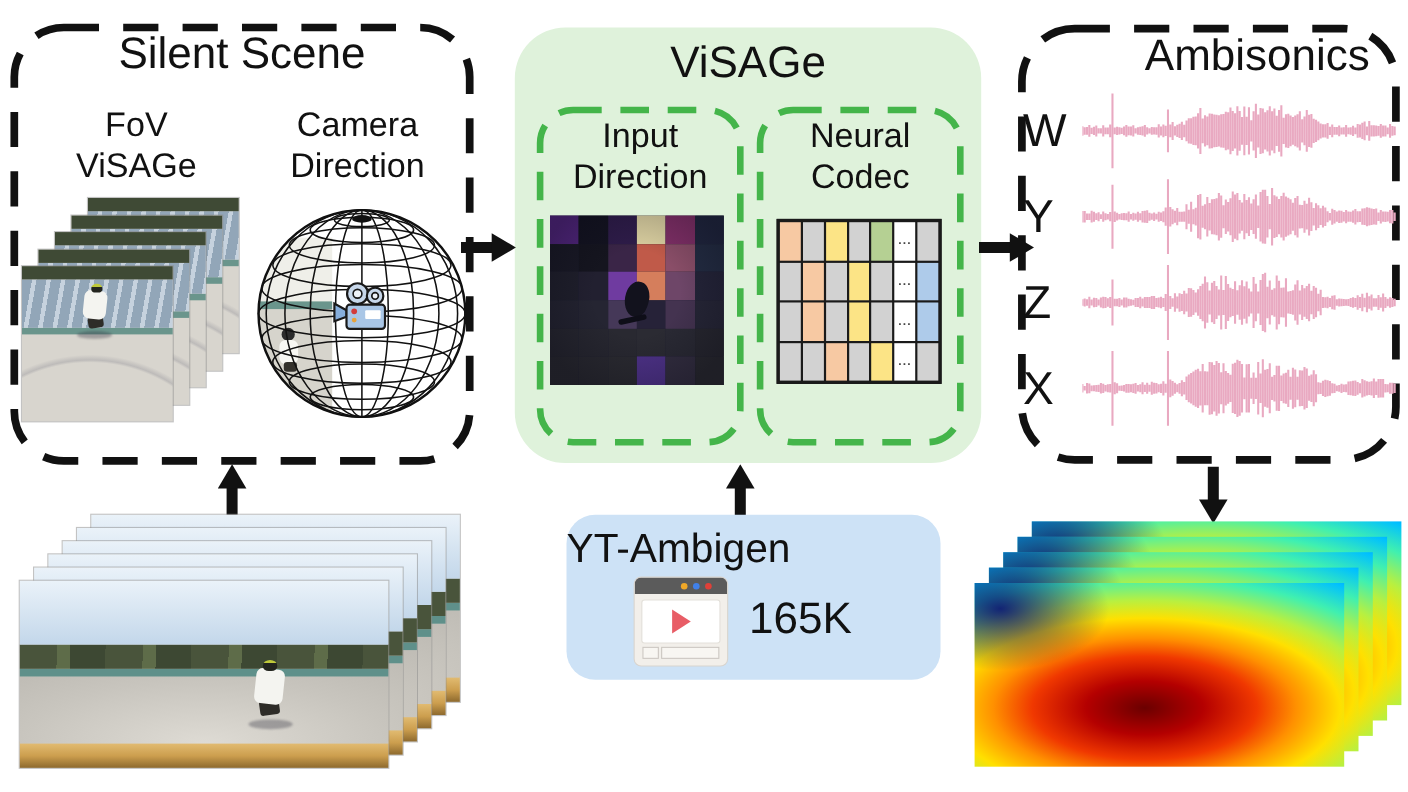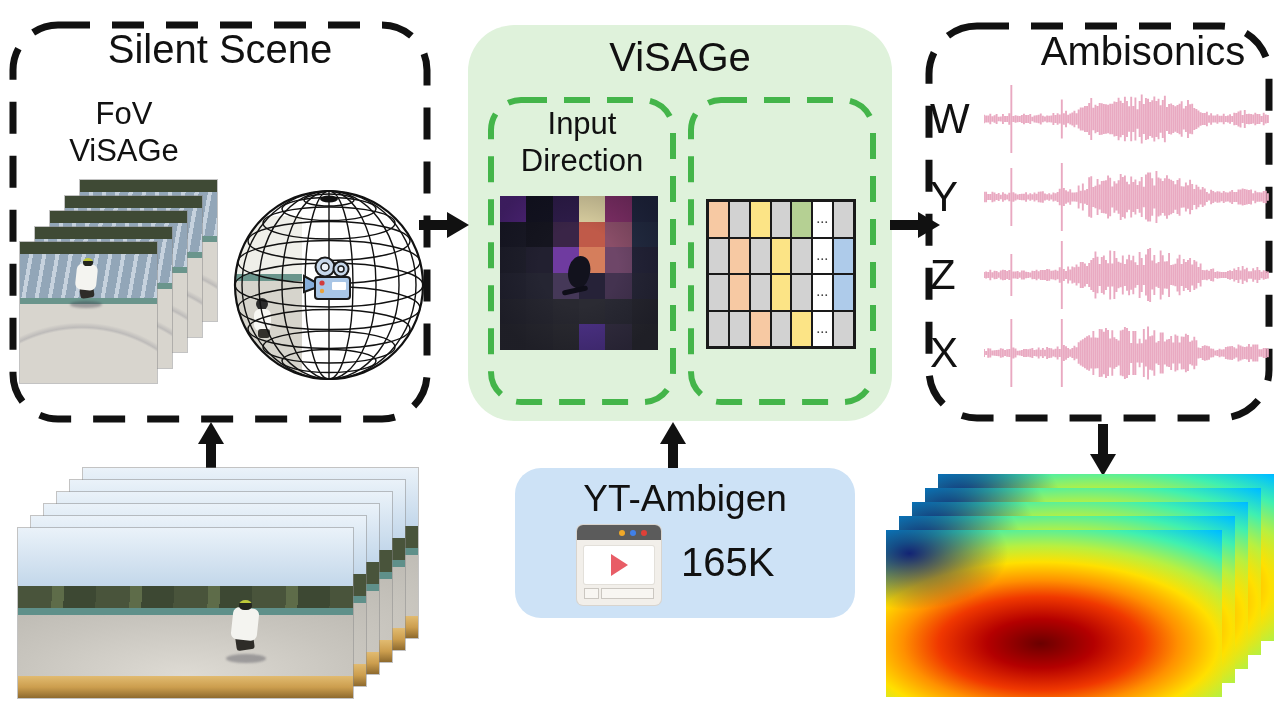--- a/index.html
+++ b/index.html
@@ -59,21 +59,21 @@
          #B8F040 48%, #40F0B0 58%, #00C0FF 68%, #0060FF 78%, #0030D8 88%, #0018A8 100%);
      box-shadow:none;}
   
   .sk-helmet{position:absolute;border-radius:50% 50% 40% 40%;
              background:linear-gradient(#BFC93A 0 3px,#23251F 3px);}
   .sk-body{position:absolute;background:#F4F4F0;border-radius:6px;transform:rotate(6deg);}
   .sk-legs{position:absolute;background:#2E2C28;border-radius:3px;transform:rotate(-8deg);}
   .sk-shadow{position:absolute;background:rgba(40,40,55,.32);border-radius:50%;filter:blur(1px);}
   
   #yt-box{left:515px;top:468px;width:340px;height:150px;border-radius:26px;background:#CDE2F6;}
-  #yt-title{position:absolute;left:0;top:10px;width:100%;text-align:center;font-size:37px;}
+  #yt-title{position:absolute;left:0;top:10px;width:100%;text-align:left;font-size:37px;}
   #yt-count{position:absolute;left:166px;top:72px;font-size:40px;}
   .yticon{position:absolute;left:62px;top:57px;width:84px;height:80px;background:#F2EFEA;
           border-radius:6px;box-shadow:0 0 0 1px #D8D4CE;overflow:hidden;}
   .yt-bar{height:15px;background:#5B5B5B;display:flex;align-items:center;justify-content:flex-end;
           gap:5px;padding-right:14px;}
   .yt-dot{width:6px;height:6px;border-radius:50%;}
   .yt-main{margin:6px 7px 0;background:#FFFFFF;height:38px;border-radius:2px;
            display:flex;align-items:center;justify-content:center;box-shadow:0 0 0 1px #E3E0DA;}
   .yt-play{width:0;height:0;border-left:17px solid #E85D66;border-top:11px solid transparent;
            border-bottom:11px solid transparent;}
@@ -88,20 +88,22 @@
 <body>
 
 <div id="stage">
 
   <svg class="dash-svg" style="left:8px;top:20px;" width="424" height="404">
     <rect x="5" y="5" width="414" height="394" rx="45" fill="none" stroke="#111" stroke-width="7" stroke-dasharray="32 22"></rect>
   </svg>
   <div class="abs title" style="left:8px;top:28px;width:424px;">Silent Scene</div>
   <div class="abs sublabel" style="left:24px;top:96px;width:200px;">FoV
 ViSAGe</div>
+  <div class="abs sublabel" style="left:222px;top:96px;width:206px;">Camera
+Direction</div>
 
   <div class="abs" id="fov-stack" style="left:20px;top:180px;width:200px;height:206px;">
       <div class="frame fov-frame" style="left: 60px; top: 0px; z-index: 1;"></div>
       <div class="frame fov-frame" style="left: 45px; top: 15.5px; z-index: 2;"></div>
       <div class="frame fov-frame" style="left: 30px; top: 31px; z-index: 3;"></div>
       <div class="frame fov-frame" style="left: 15px; top: 46.5px; z-index: 4;"></div>
       <div class="frame fov-frame" style="left: 0px; top: 62px; z-index: 5;">
         <div class="sk-shadow" style="left: 50px; top: 59.2px; width: 32px; height: 7.2px;"></div>
         <div class="sk-legs" style="left: 60px; top: 44.8px; width: 14.4px; height: 11.2px;"></div>
         <div class="sk-body" style="left: 56px; top: 22.4px; width: 20.8px; height: 25.6px;"></div>
@@ -158,20 +160,22 @@
   <div class="abs" id="green-box" style="background: rgb(223, 242, 219);"></div>
   <div class="abs title" style="left:468px;top:36px;width:424px;">ViSAGe</div>
   <svg class="dash-svg" style="left:487px;top:96px;" width="190" height="310">
     <rect x="4" y="4" width="182" height="302" rx="30" fill="none" stroke="#44B54A" stroke-width="6" stroke-dasharray="26 17"></rect>
   </svg>
   <svg class="dash-svg" style="left:687px;top:96px;" width="190" height="310">
     <rect x="4" y="4" width="182" height="302" rx="30" fill="none" stroke="#44B54A" stroke-width="6" stroke-dasharray="26 17"></rect>
   </svg>
   <div class="abs sublabel" style="left:487px;top:106px;width:190px;">Input
 Direction</div>
+  <div class="abs sublabel" style="left:687px;top:106px;width:190px;">Neural
+Codec</div>
 
   <div class="abs" id="patch-grid">
       <div style="background: rgb(80, 37, 123);"></div>
       <div style="background: rgb(19, 19, 32);"></div>
       <div style="background: rgb(46, 28, 73);"></div>
       <div style="background: rgb(218, 207, 160);"></div>
       <div style="background: rgb(127, 47, 102);"></div>
       <div style="background: rgb(32, 38, 62);"></div>
       <div style="background: rgb(25, 25, 37);"></div>
       <div style="background: rgb(21, 21, 31);"></div>

